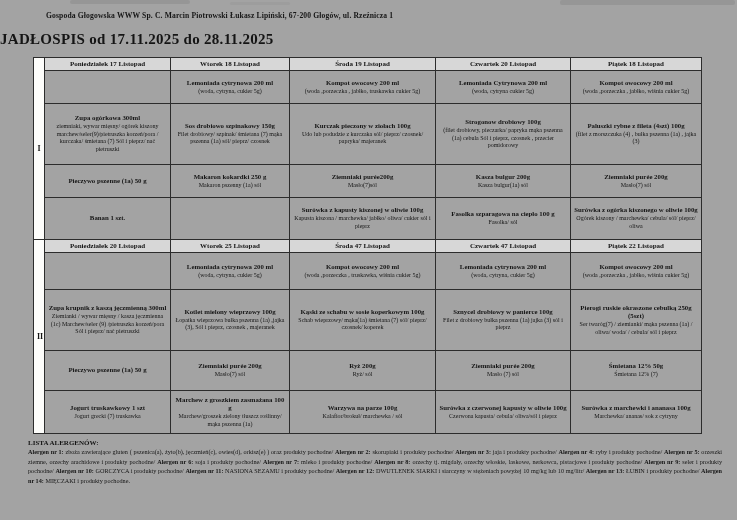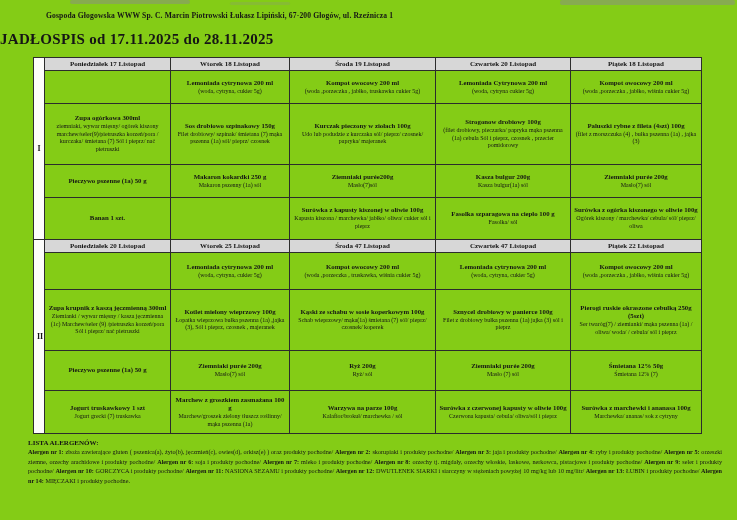--- a/index.html
+++ b/index.html
@@ -4,21 +4,21 @@
 <style>
   * { margin:0; padding:0; box-sizing:border-box; }
   html,body { width:737px; height:520px; }
   body {
     font-family:"Liberation Serif","DejaVu Serif",serif;
     background:#f4f3f0;
     color:#151515;
     position:relative;
     overflow:hidden;
   }
-  .page { position:absolute; inset:0; background:#84cc16;text-decoration:underline; }
+  .page { position:absolute; inset:0; background:#a3a3a3;text-decoration:underline; }
   .scan-artifact { position:absolute; background:#8a8a8a; opacity:.5; border-radius:2px; }
   .a1 { left:70px; top:0; width:120px; height:4px; }
   .a2 { left:560px; top:0; width:175px; height:5px; }
   .a3 { left:230px; top:2px; width:60px; height:3px; opacity:.25; }
 
   .company { position:absolute; left:46px; top:11px; font-size:7.6px; font-weight:bold; letter-spacing:.15px; }
   .title { position:absolute; left:0; right:0; top:31px; font-size:15px; font-weight:bold; letter-spacing:.3px; }
 
   table.menu { position:absolute; left:33px; top:57px; width:668px; border-collapse:collapse; table-layout:fixed; border:1.5px solid #1e1e1e; }
   table.menu td { border:1px solid #2c2c2c; vertical-align:middle; text-align:center; padding:1px 3px; overflow:hidden; }

